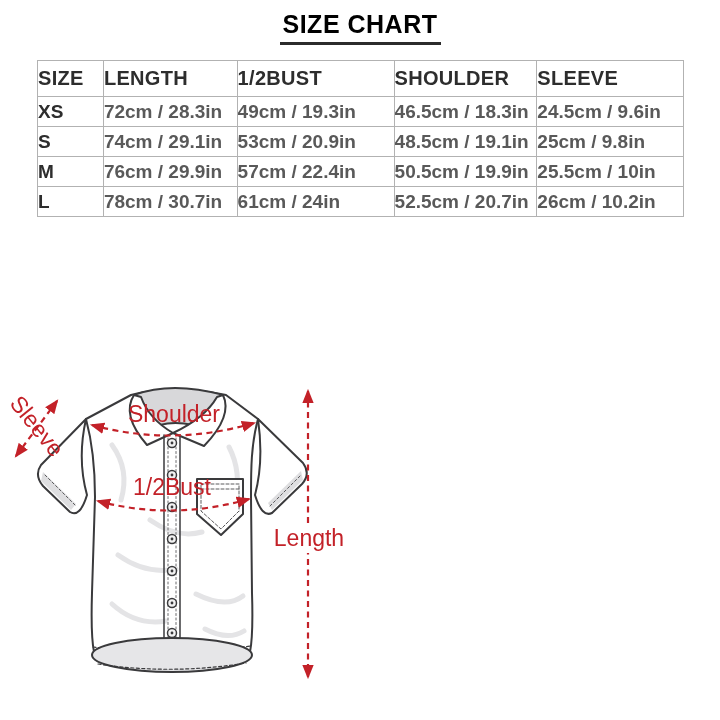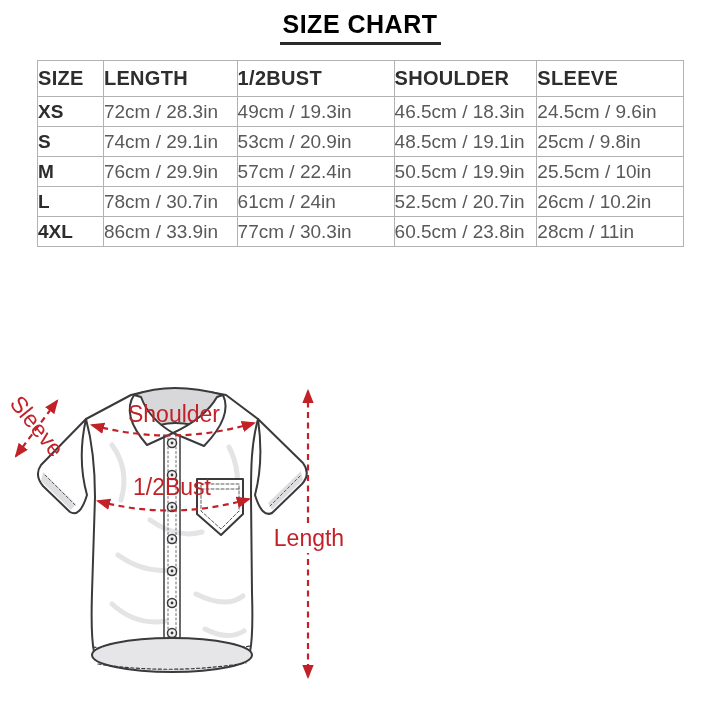--- a/index.html
+++ b/index.html
@@ -16,21 +16,21 @@
   }
   table.size-table {
     position:absolute; left:37px; top:60px; width:647px;
     border-collapse:collapse; table-layout:fixed; background:#fff;
   }
   .size-table th, .size-table td {
     border:1.5px solid var(--line); text-align:left; vertical-align:middle; padding:0;
     white-space:nowrap; overflow:hidden;
   }
   .size-table th { height:36px; font-size:20px; font-weight:bold; color:var(--ink); letter-spacing:.3px; }
-  .size-table td { height:30px; font-size:19px; color:var(--cell); font-weight:normal; }
+  .size-table td { height:30px; font-size:19px; color:var(--cell); font-weight:bold; }
   .size-table td.size-cell { font-weight:bold; color:var(--ink); }
   .diagram { position:absolute; left:0; top:353px; width:362px; height:367px; }
   .note {
     position:absolute; left:358px; top:473px; width:332px;
     font-size:21px; line-height:29px; color:#6e6e71; text-align:left;
   }
   .note .note-label { font-weight:bold; color:#515153; }
 </style>
 </head>
 <body>
@@ -79,27 +79,20 @@
           <td class="measurement-cell">57cm / 22.4in</td>
           <td class="measurement-cell">50.5cm / 19.9in</td>
           <td class="measurement-cell">25.5cm / 10in</td>
         </tr>
         <tr>
           <td class="size-cell">L</td>
           <td class="measurement-cell">78cm / 30.7in</td>
           <td class="measurement-cell">61cm / 24in</td>
           <td class="measurement-cell">52.5cm / 20.7in</td>
           <td class="measurement-cell">26cm / 10.2in</td>
-        </tr>
-        <tr>
-          <td class="size-cell">4XL</td>
-          <td class="measurement-cell">86cm / 33.9in</td>
-          <td class="measurement-cell">77cm / 30.3in</td>
-          <td class="measurement-cell">60.5cm / 23.8in</td>
-          <td class="measurement-cell">28cm / 11in</td>
         </tr>
       </tbody>
   </table>
 
   <svg class="diagram" viewBox="0 0 362 367" xmlns="http://www.w3.org/2000/svg">
     <defs>
       <marker id="arr" viewBox="0 0 10 8" refX="8.5" refY="4" markerWidth="6.5" markerHeight="5.5" orient="auto-start-reverse">
         <path d="M0,0 L10,4 L0,8 Z" fill="var(--accent)"></path>
       </marker>
     </defs>

